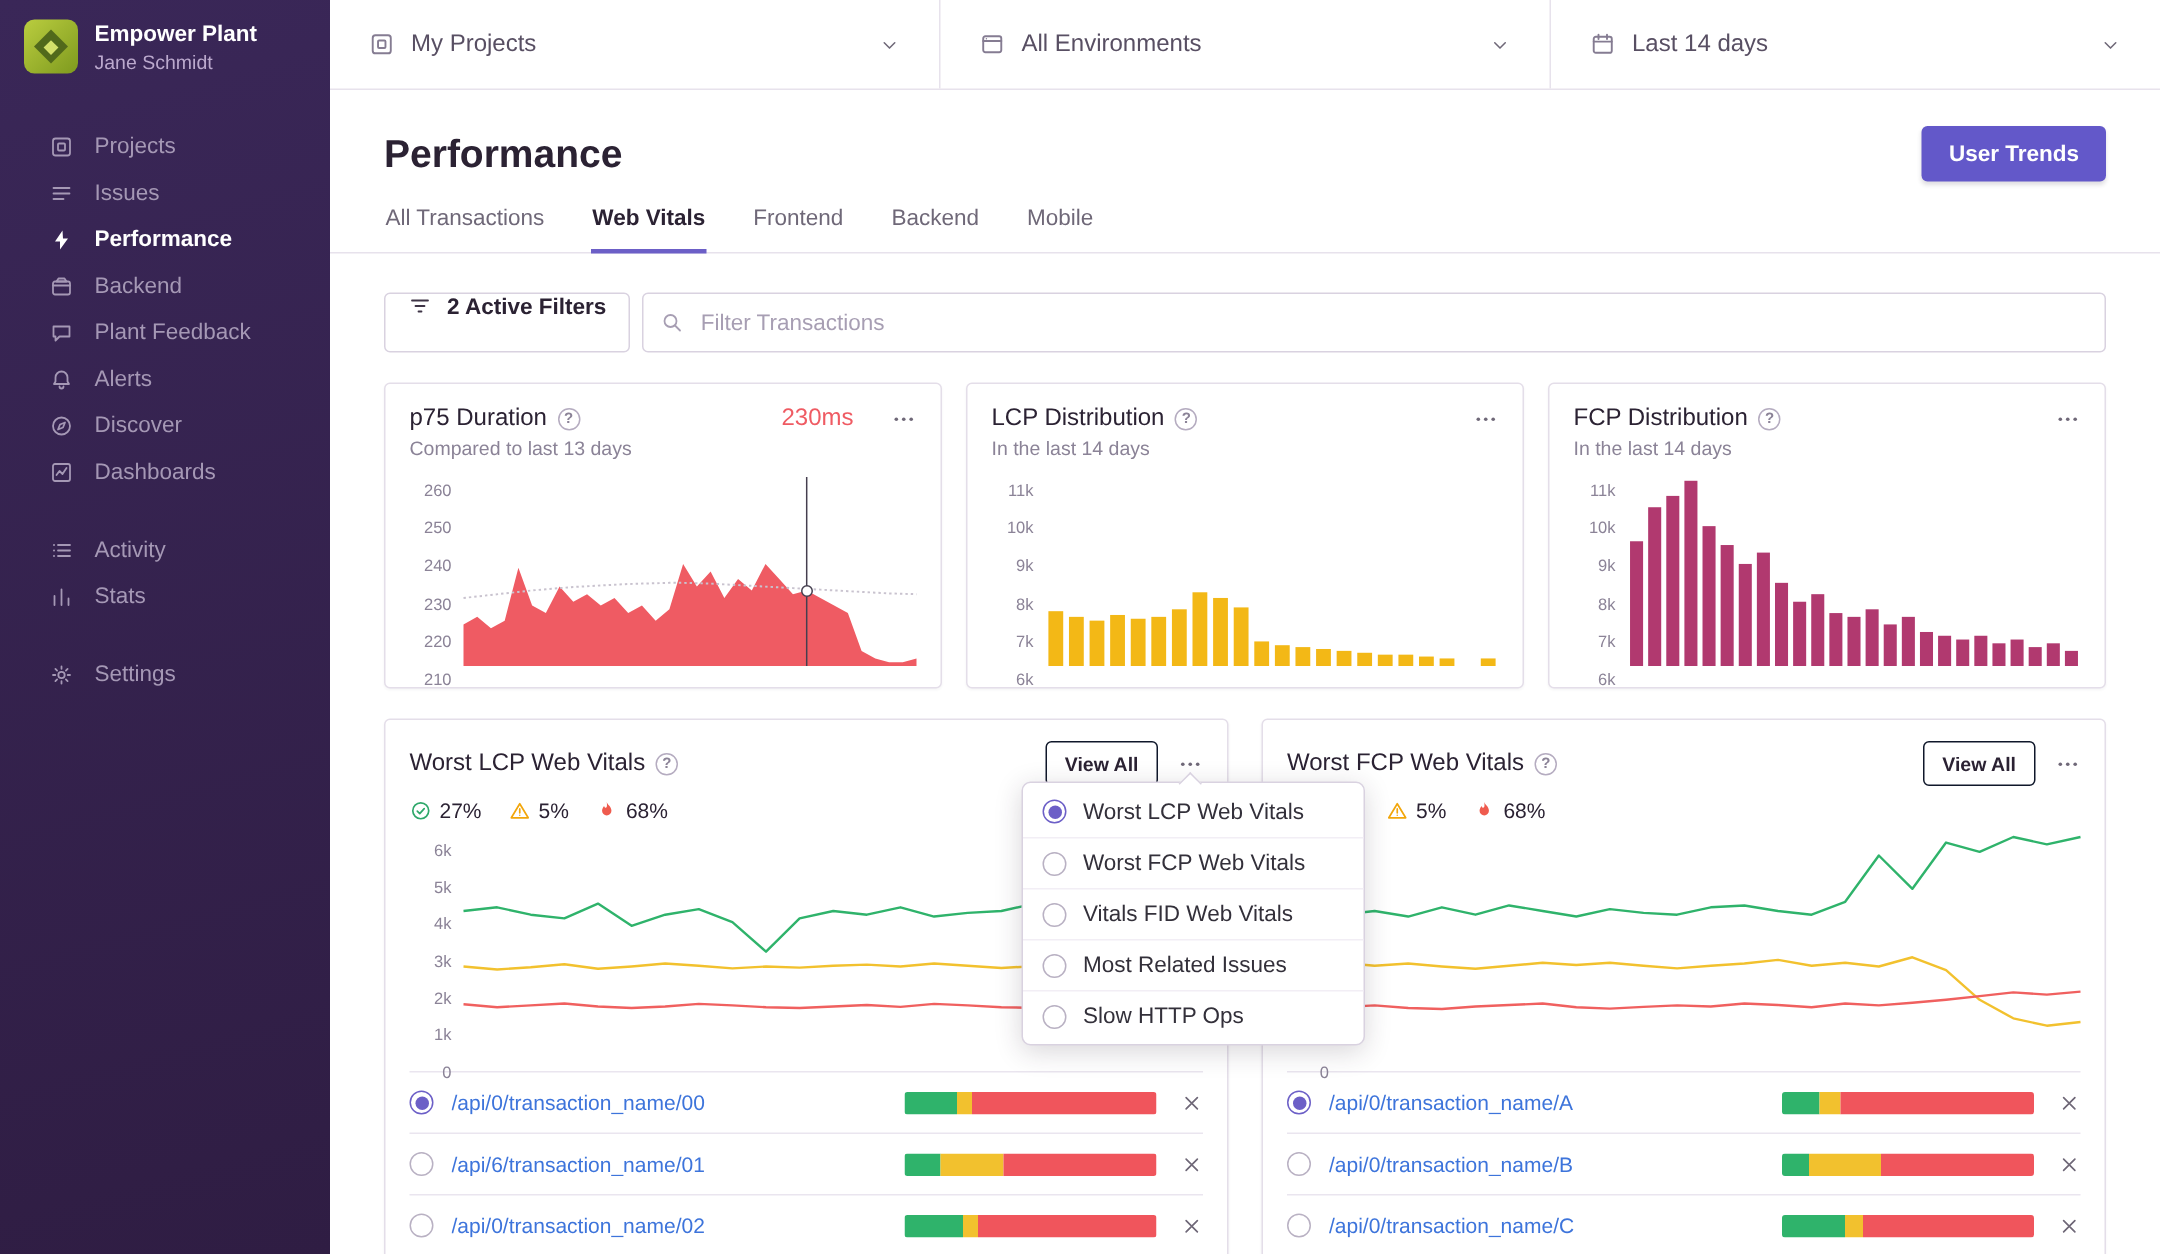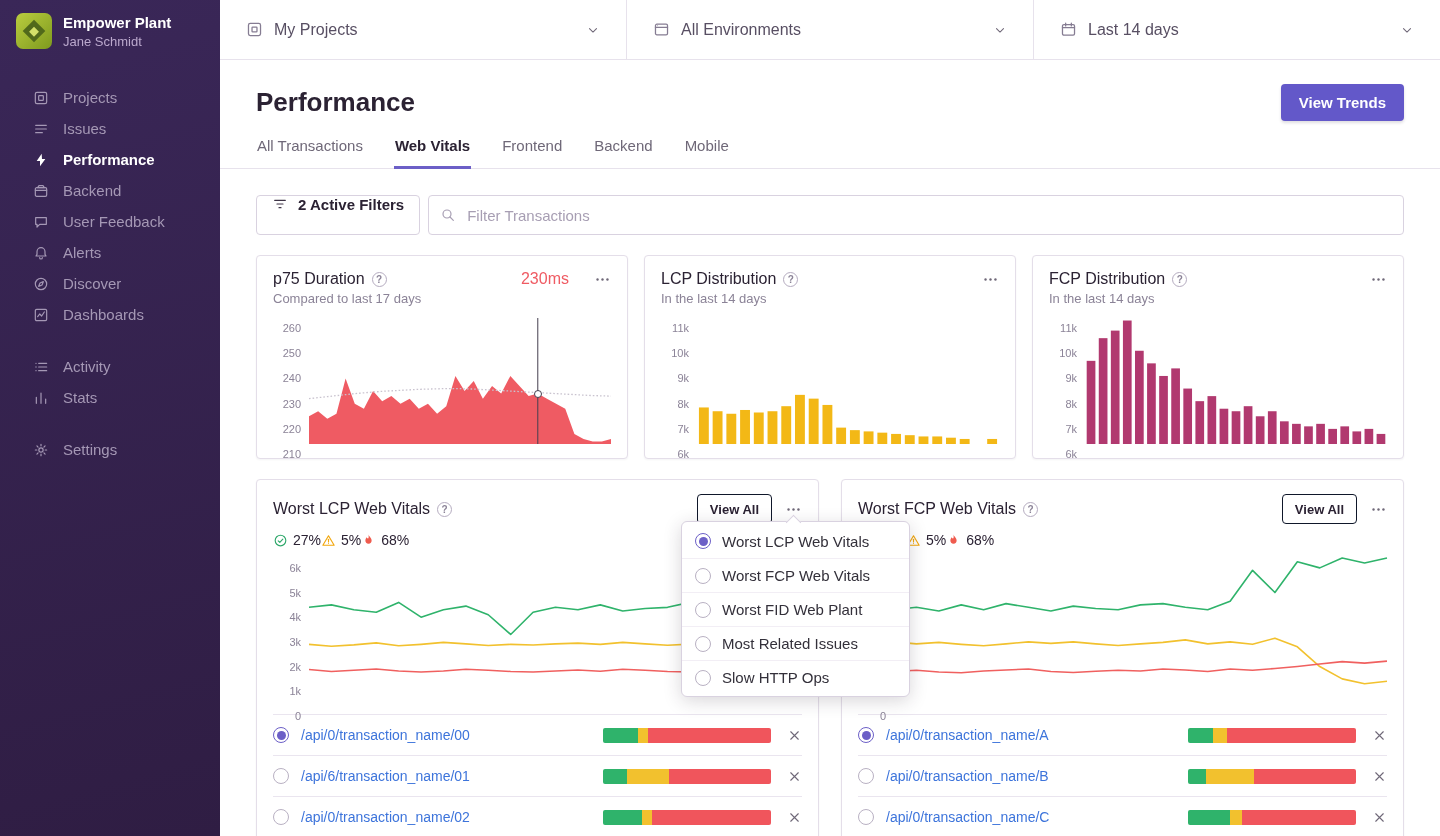--- a/index.html
+++ b/index.html
@@ -71,21 +71,21 @@
   .dots{color:#6F6878;cursor:pointer;display:flex;margin-left:6px;}
   .card-sub{font-size:13px;color:#8B8397;margin-top:3px;}
   .chartblk{display:flex;gap:8px;flex:1;margin-top:12px;min-height:0;}
   .yaxis{position:relative;flex:0 0 28px;width:28px;font-size:11px;color:#8B8397;}
   .yaxis span{position:absolute;right:0;transform:translateY(-50%);line-height:1;white-space:nowrap;margin-top:10px;}
   .plot{position:relative;flex:1;min-width:0;}
   .marker-dot{position:absolute;width:8px;height:8px;border:1.5px solid #453F4F;background:#fff;border-radius:50%;}
 
   
   .vcard{padding-bottom:3px;}
-  .stats{display:flex;margin-top:8px;align-items:center;}
+  .stats{display:flex;gap:18px;margin-top:8px;align-items:center;}
   .stat{display:inline-flex;align-items:center;gap:5px;font-size:14px;color:#2B2233;}
   .st-ic{display:flex;}
   .st-ic.check{color:#2FA86B;}
   .st-ic.warning{color:#F2A60B;}
   .st-ic.fire{color:#EF5B4E;}
   .btn-secondary{height:30px;padding:0 12px;border:1px solid #0f172a;border-radius:4px;background:#fff;
                  font-size:13px;font-weight:700;color:#2B2233;cursor:pointer;font-family:inherit;}
   .vcard .chartblk{height:148px;flex:0 0 auto;margin-top:10px;margin-bottom:8px;}
   .vrows{margin-top:auto;}
   .vrow{display:flex;align-items:center;height:41px;border-top:1px solid #EAE5EF;gap:12px;}
@@ -157,21 +157,21 @@
               </svg>
             </span>
             <span>Backend</span>
           </div>
           <div class="nav-item ">
             <span class="nav-ic">
               <svg viewBox="0 0 24 24" width="16" height="16" fill="none" stroke="currentColor" stroke-width="1.8" stroke-linecap="round" stroke-linejoin="round">
                 <path d="M4 5.5h16v10H10l-4 4v-4H4z"></path>
               </svg>
             </span>
-            <span>User Feedback</span>
+            <span>Plant Feedback</span>
           </div>
           <div class="nav-item ">
             <span class="nav-ic">
               <svg viewBox="0 0 24 24" width="16" height="16" fill="none" stroke="currentColor" stroke-width="1.8" stroke-linecap="round" stroke-linejoin="round">
                 <path d="M12 4a6 6 0 0 1 6 6v4l1.5 2.5H4.5L6 14v-4a6 6 0 0 1 6-6z"></path>
                 <path d="M10 19a2 2 0 0 0 4 0"></path>
               </svg>
             </span>
             <span>Alerts</span>
           </div>
@@ -273,21 +273,21 @@
             <svg viewBox="0 0 24 24" width="14" height="14" fill="none" stroke="currentColor" stroke-width="1.8" stroke-linecap="round" stroke-linejoin="round">
               <path d="M6 9.5 12 15.5 18 9.5"></path>
             </svg>
           </span>
         </div>
       </header>
 
     <section class="page-head">
       <div class="title-row">
         <h1>Performance</h1>
-        <button class="btn-primary">View Trends</button>
+        <button class="btn-primary">User Trends</button>
       </div>
       <div class="tabs" id="tabs">
           <div class="tab ">All Transactions</div>
           <div class="tab active">Web Vitals</div>
           <div class="tab ">Frontend</div>
           <div class="tab ">Backend</div>
           <div class="tab ">Mobile</div>
         </div>
     </section>
 
@@ -322,21 +322,21 @@
             <span class="spacer"></span>
             <span class="p75-value">230ms</span>
             <span class="dots">
                 <svg viewBox="0 0 24 24" width="17" height="17" fill="none" stroke="currentColor" stroke-width="1.8" stroke-linecap="round" stroke-linejoin="round">
                   <circle cx="5" cy="12" r="1.7" fill="currentColor" stroke="none"></circle>
                   <circle cx="12" cy="12" r="1.7" fill="currentColor" stroke="none"></circle>
                   <circle cx="19" cy="12" r="1.7" fill="currentColor" stroke="none"></circle>
                 </svg>
               </span>
           </div>
-          <div class="card-sub">Compared to last 17 days</div>
+          <div class="card-sub">Compared to last 13 days</div>
           <div class="chartblk">
             <div class="yaxis">
                 <span style="top:0.0%">260</span>
                 <span style="top:20.0%">250</span>
                 <span style="top:40.0%">240</span>
                 <span style="top:60.0%">230</span>
                 <span style="top:80.0%">220</span>
                 <span style="top:100.0%">210</span>
               </div>
             <div class="plot">
@@ -683,21 +683,21 @@
       <div class="dd-item">
         <span class="radio sel"></span>
         <span>Worst LCP Web Vitals</span>
       </div>
       <div class="dd-item">
         <span class="radio "></span>
         <span>Worst FCP Web Vitals</span>
       </div>
       <div class="dd-item">
         <span class="radio "></span>
-        <span>Worst FID Web Plant</span>
+        <span>Vitals FID Web Vitals</span>
       </div>
       <div class="dd-item">
         <span class="radio "></span>
         <span>Most Related Issues</span>
       </div>
       <div class="dd-item">
         <span class="radio "></span>
         <span>Slow HTTP Ops</span>
       </div>
     </div>

